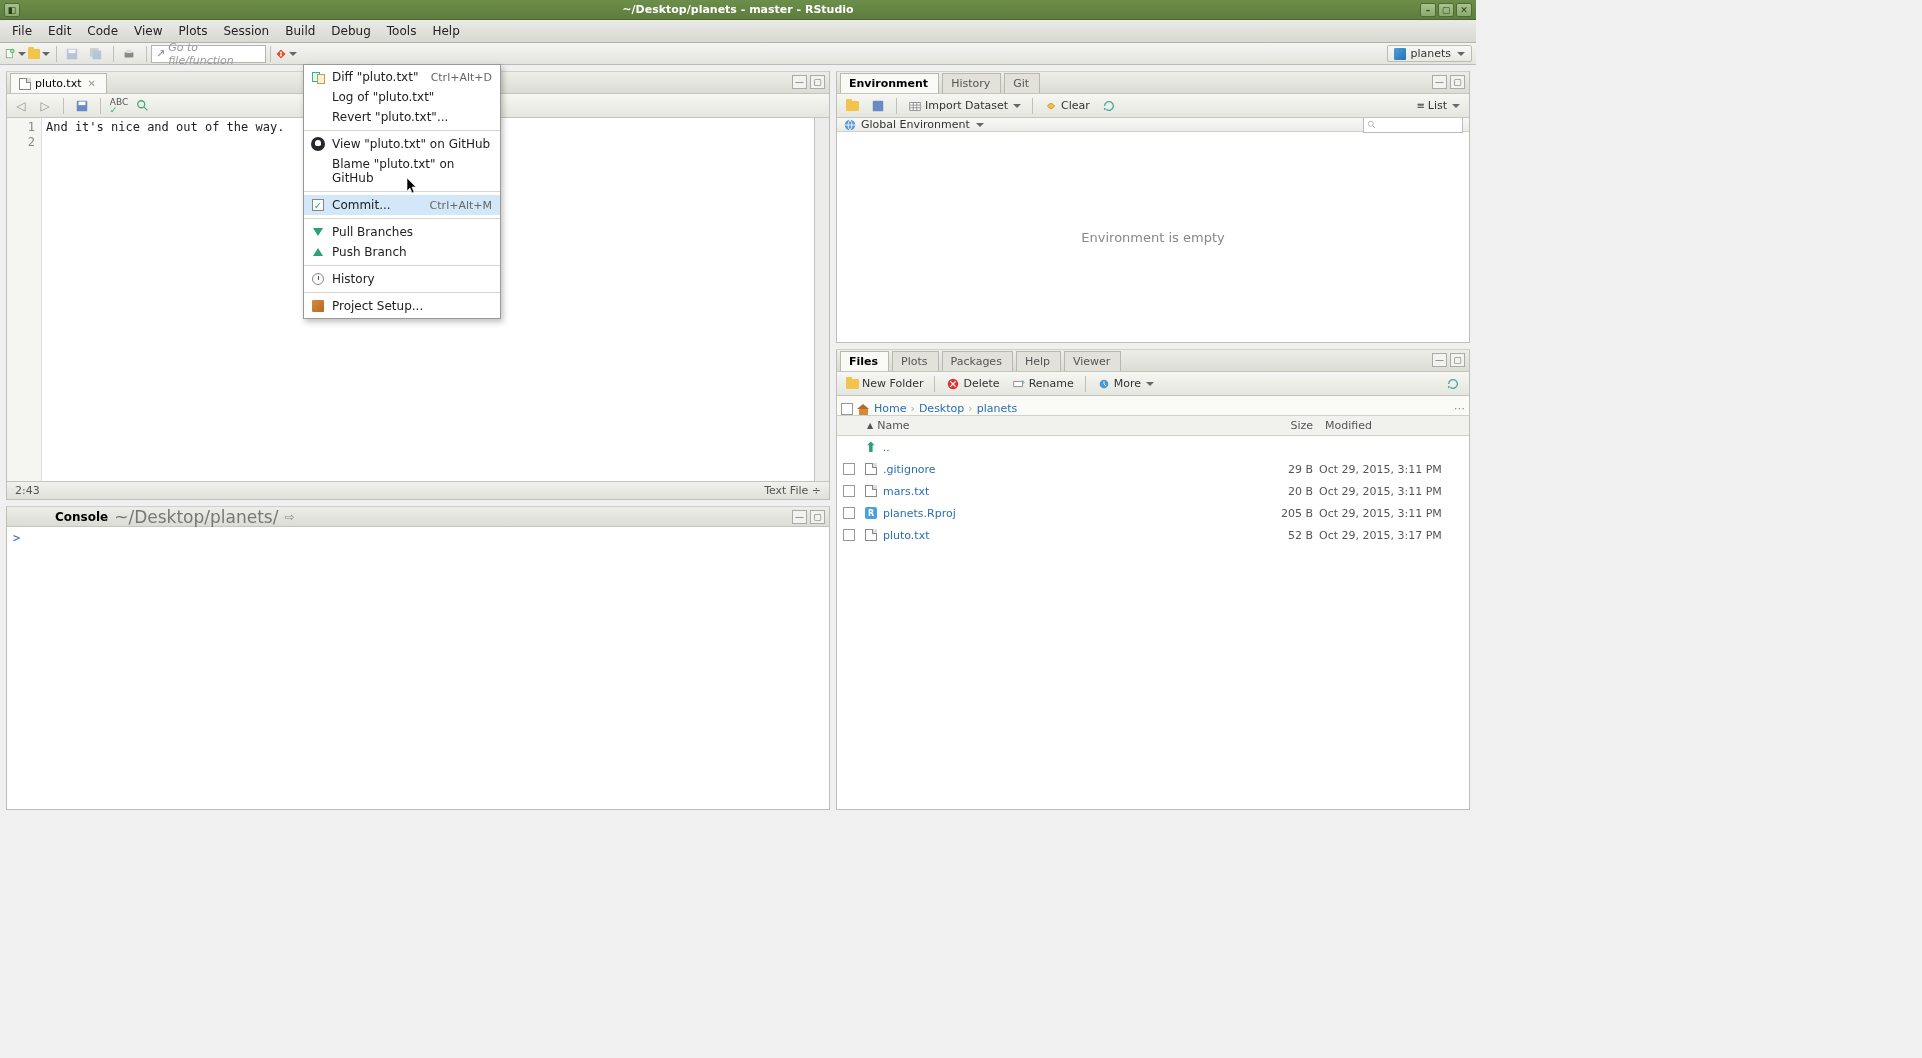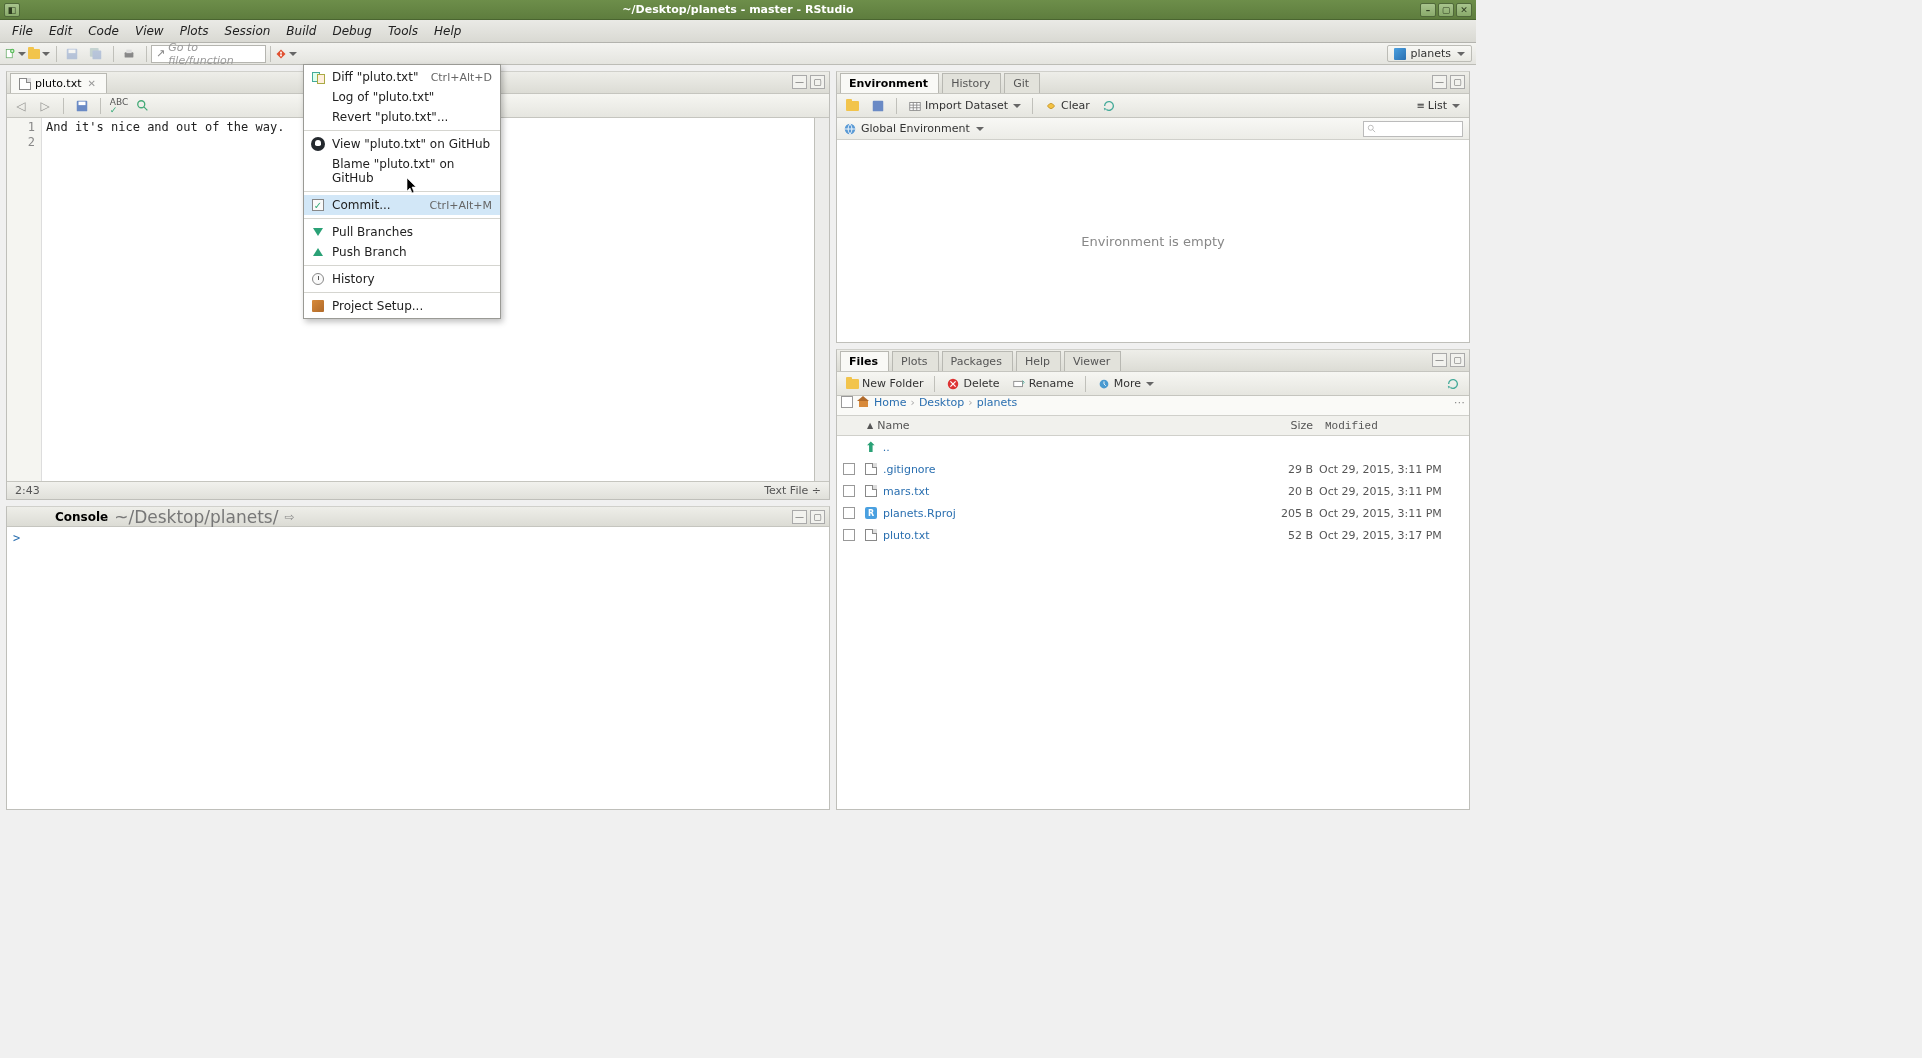--- a/index.html
+++ b/index.html
@@ -34,21 +34,20 @@
   display: flex; align-items: center; justify-content: center;
   font-size: 9px; color: #2e3d20;
 }
 .menubar {
   height: 14px;
   background: linear-gradient(to bottom,#eaeae6,#d9d9d3);
   border-bottom: 1px solid #b3b3ae;
   display: flex;
   align-items: center;
   padding: 11px 4px;
-  font-style: italic;
 }
 .menubar span {
   padding: 2px 8px;
   color: #222;
   cursor: default;
 }
 .toolbar {
   height: 22px;
   background: linear-gradient(to bottom,#f4f4f1,#e4e4df);
   border-bottom: 1px solid #bcbcb6;
@@ -175,44 +174,44 @@
   border-bottom: 1px solid #c5c5bf;
   display:flex; align-items:center; padding:0 4px; gap:2px;
   position: relative;
 }
 .mini-btn {
   display:flex; align-items:center; gap:3px;
   padding: 2px 5px;
   font-size:11px; color:#333;
 }
 .env-scope {
-  height: 22px;
+  height: 14px;
   background: linear-gradient(to bottom,#f8f8f5,#ececE7);
   border-bottom:1px solid #d0d0cb;
   display:flex; align-items:center; padding:0 6px; gap:4px; font-size:11px; color:#333;
 }
 .search-box { width:100px; height:16px; border:1px solid #bbb; background:#fff; margin-left:auto; display:flex; align-items:center; padding:0 3px; }
 .env-empty { flex:1; display:flex; align-items:center; justify-content:center; color:#888; font-size:13px; }
 .breadcrumb {
   height: 20px;
   background:#fafaf7;
   border-bottom:1px solid #d0d0cb;
-  display:flex; align-items:flex-start; padding:0 4px; gap:4px; font-size:11px;
+  display:flex; align-items:flex-end; padding:0 4px; gap:4px; font-size:11px;
 }
 .breadcrumb a { color:#2a6fb0; text-decoration:none; cursor:pointer; }
 .breadcrumb .sep { color:#aaa; }
 .files-header {
   height: 20px; background:#f1f1ed; border-bottom:1px solid #d0d0cb;
   display:flex; align-items:center; font-size:11px; color:#555;
 }
 .files-header > div { padding:0 6px; }
 .fh-chk { width:24px; }
 .fh-name { flex:1; display:flex; align-items:center; gap:4px; }
 .fh-size { width:70px; text-align:right; }
-.fh-mod { width:150px;font-family:Liberation Mono, monospace; }
+.fh-mod { width:150px; }
 .file-list { flex:1; overflow:auto; }
 .file-row { height:22px; display:flex; align-items:center; font-size:11px; color:#333; }
 .file-row .chk { width:24px; display:flex; justify-content:center; }
 .file-row .name { flex:1; display:flex; align-items:center; gap:6px; padding-left:4px; }
 .file-row .name .fname { color:#2a6fb0; cursor:pointer; }
 .file-row .size { width:70px; text-align:right; padding-right:6px; color:#555; }
 .file-row .mod { width:150px; color:#555; }
 .chkbox { width:12px; height:12px; border:1px solid #999; background:#fff; }
 .dropdown-menu {
   position: absolute;

